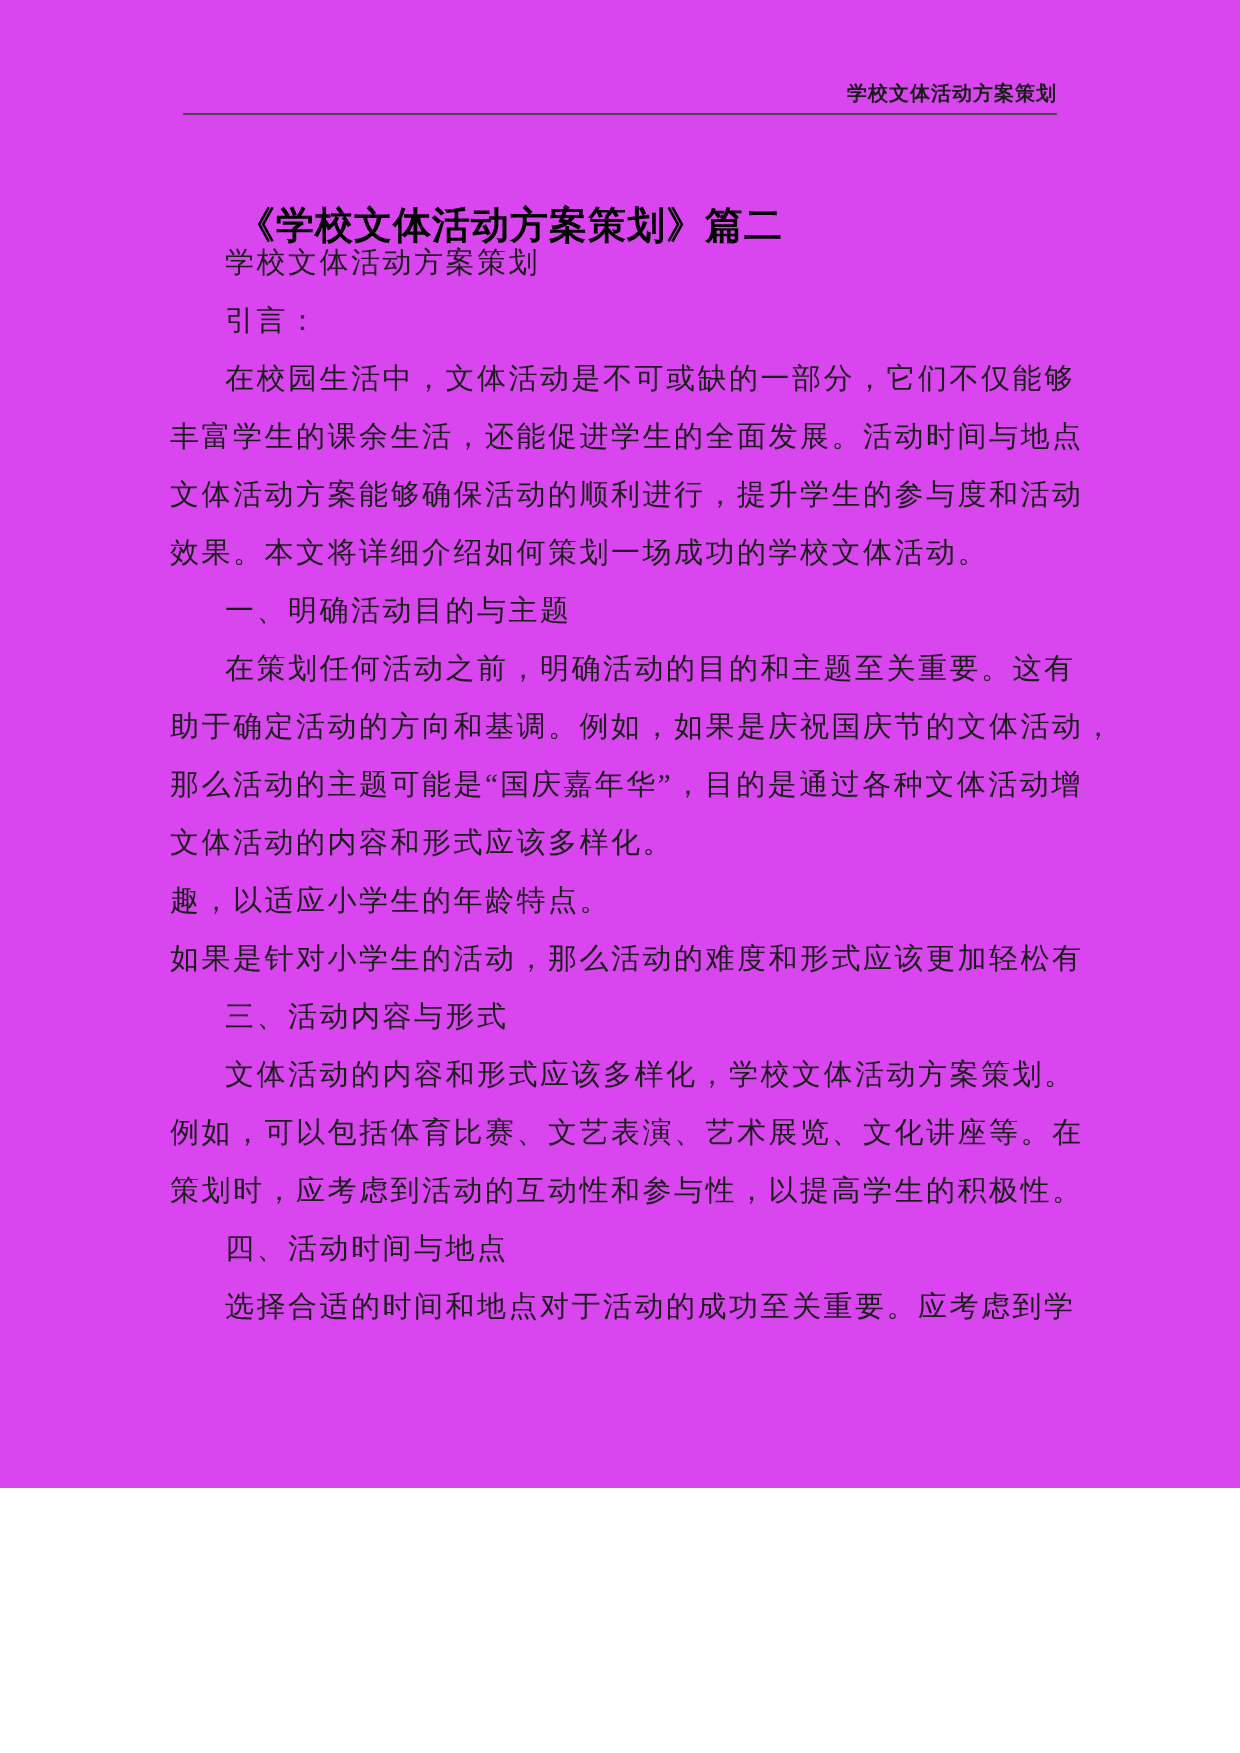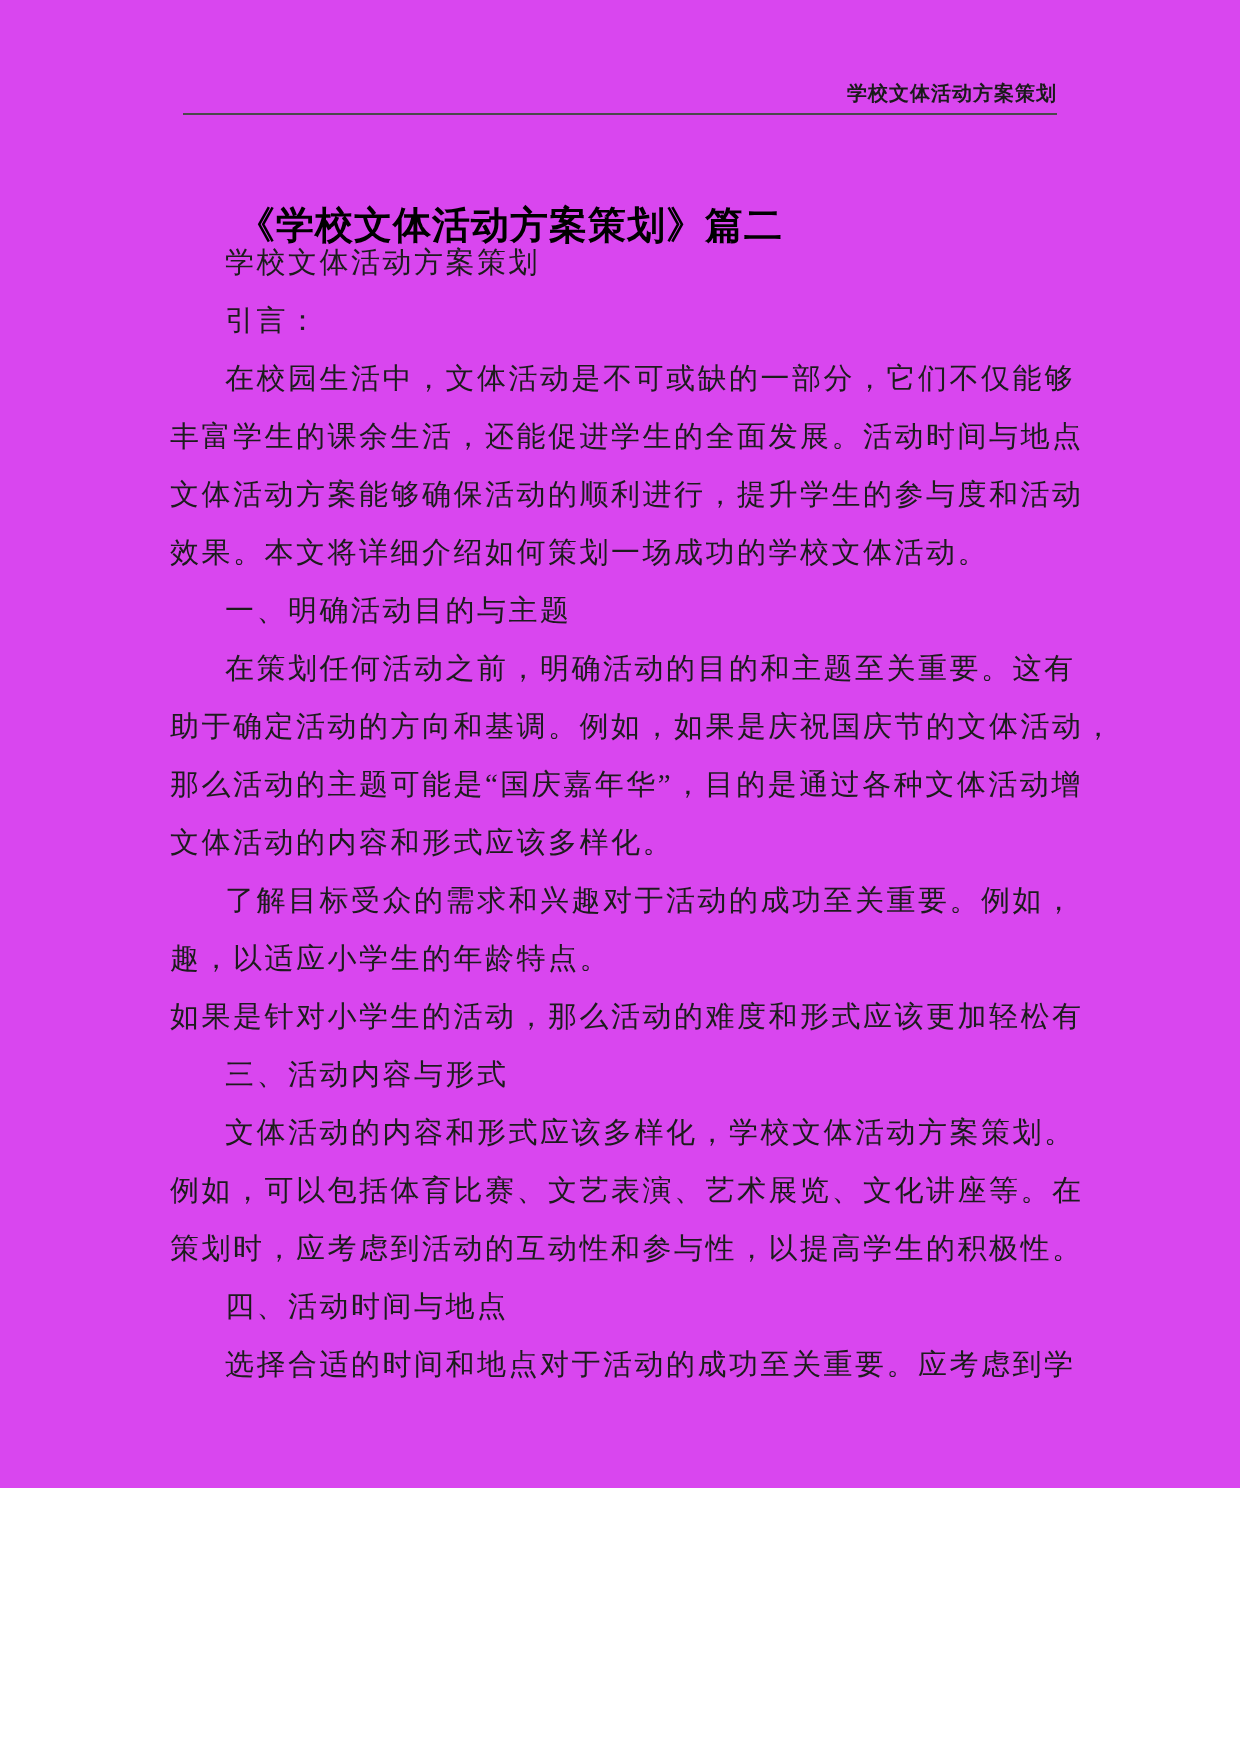--- a/index.html
+++ b/index.html
@@ -93,21 +93,20 @@
       <div class="line indent">引言：</div>
       <div class="line indent">在校园生活中，文体活动是不可或缺的一部分，它们不仅能够</div>
       <div class="line">丰富学生的课余生活，还能促进学生的全面发展。活动时间与地点</div>
       <div class="line">文体活动方案能够确保活动的顺利进行，提升学生的参与度和活动</div>
       <div class="line">效果。本文将详细介绍如何策划一场成功的学校文体活动。</div>
       <div class="line indent">一、明确活动目的与主题</div>
       <div class="line indent">在策划任何活动之前，明确活动的目的和主题至关重要。这有</div>
       <div class="line">助于确定活动的方向和基调。例如，如果是庆祝国庆节的文体活动，</div>
       <div class="line">那么活动的主题可能是“国庆嘉年华”，目的是通过各种文体活动增</div>
       <div class="line">文体活动的内容和形式应该多样化。</div>
-      <div class="line indent">了解目标受众的需求和兴趣对于活动的成功至关重要。例如，</div>
       <div class="line">趣，以适应小学生的年龄特点。</div>
       <div class="line">如果是针对小学生的活动，那么活动的难度和形式应该更加轻松有</div>
       <div class="line indent">三、活动内容与形式</div>
       <div class="line indent">文体活动的内容和形式应该多样化，学校文体活动方案策划。</div>
       <div class="line">例如，可以包括体育比赛、文艺表演、艺术展览、文化讲座等。在</div>
       <div class="line">策划时，应考虑到活动的互动性和参与性，以提高学生的积极性。</div>
       <div class="line indent">四、活动时间与地点</div>
       <div class="line indent">选择合适的时间和地点对于活动的成功至关重要。应考虑到学</div>
     </div>
 

